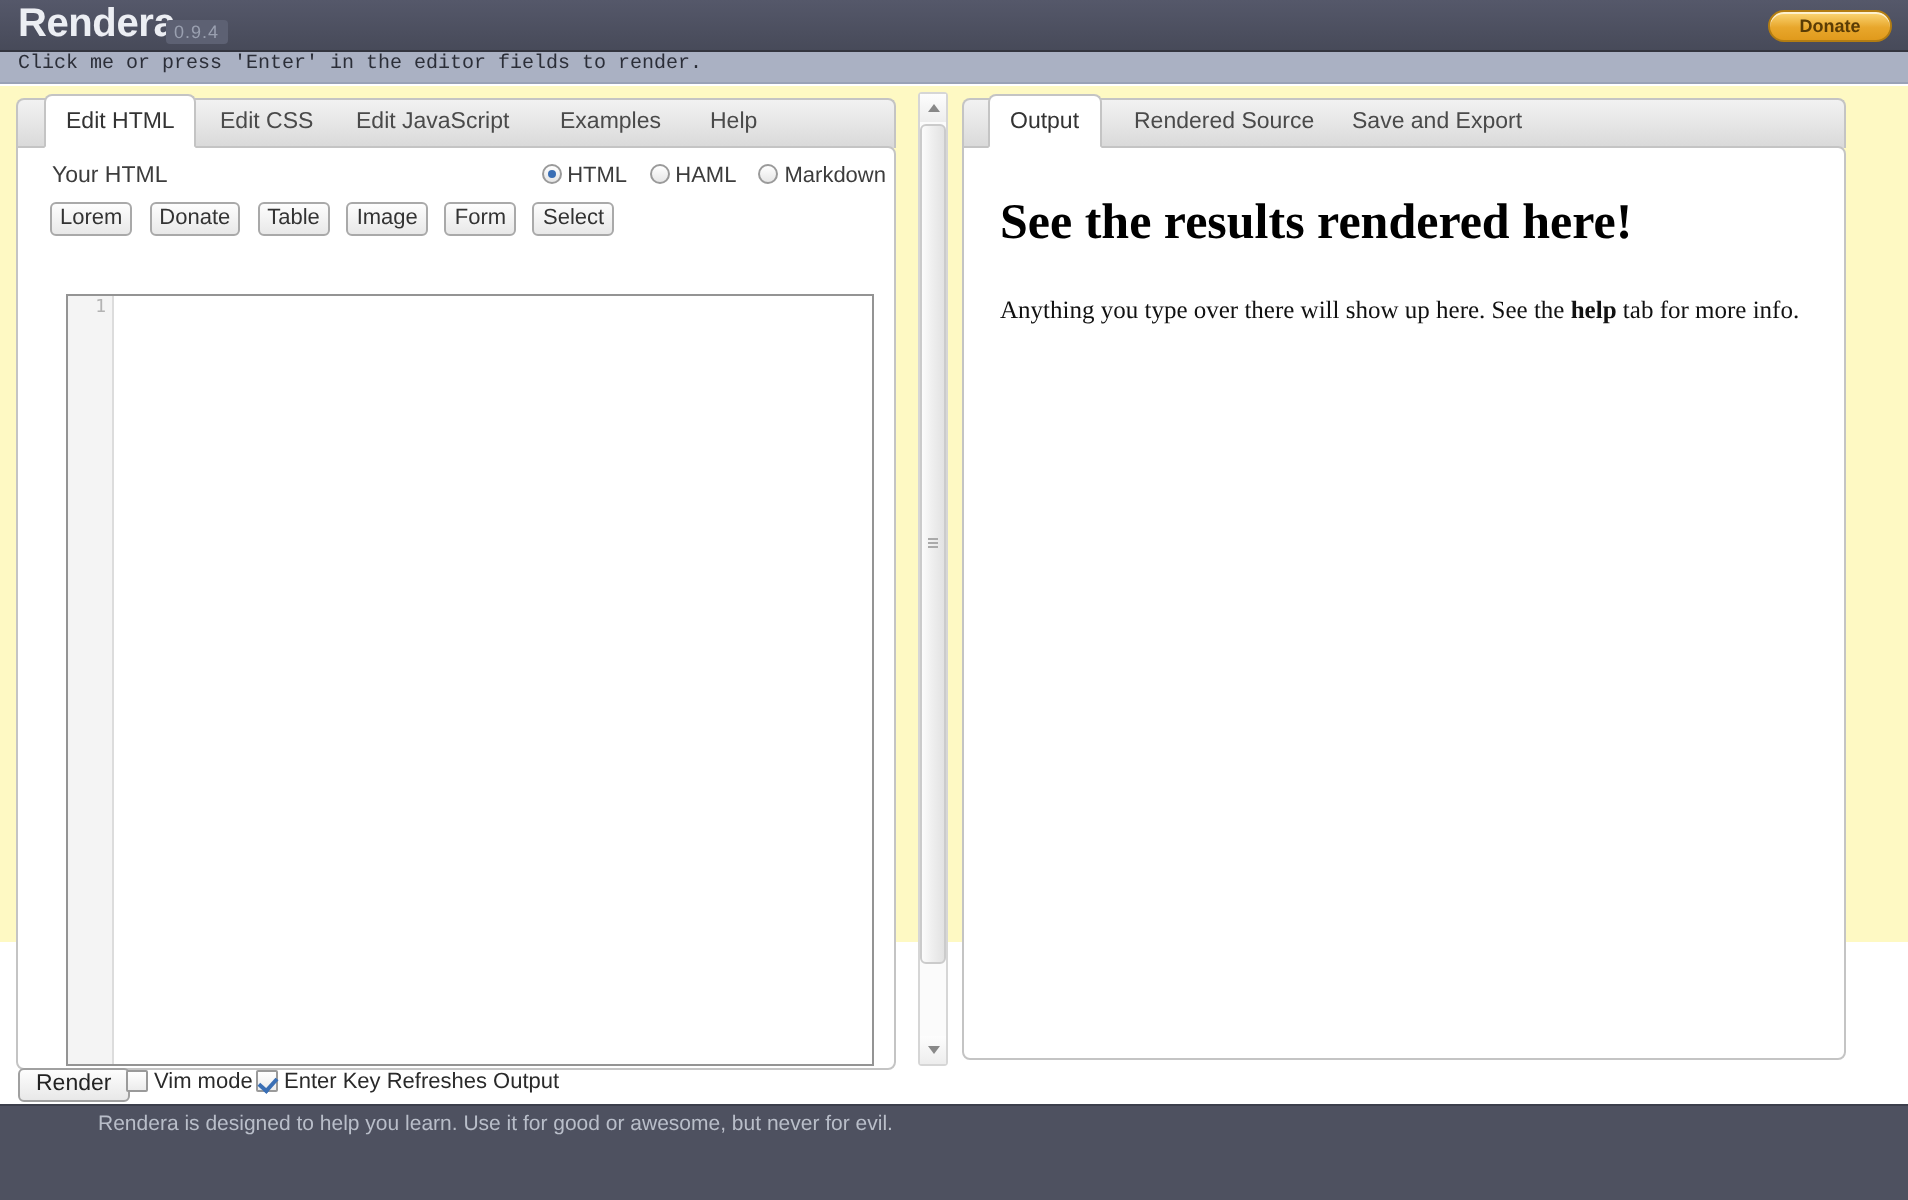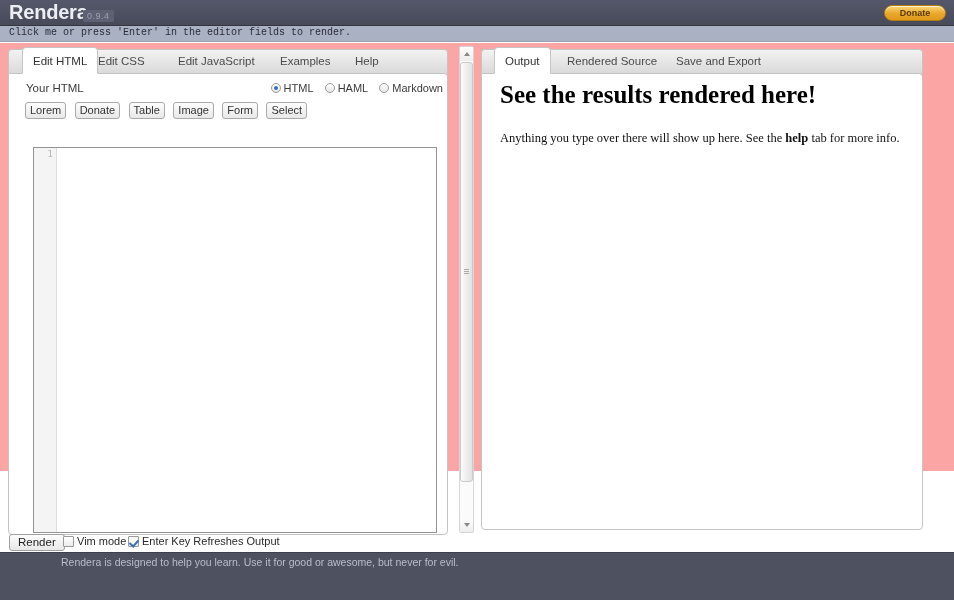--- a/index.html
+++ b/index.html
@@ -57,21 +57,21 @@
   }
   #subheader-text {
     position: absolute; left: 9px; top: 1px;
     font-size: 10px; color: #2b2e38;
   }
 
   
   #main {
     position: absolute; left: 0; top: 43px;
     width: 954px; height: 428px;
-    background: #fca5a5;
+    background: #fef9c3;
   }
 
   .panel { position: absolute; top: 0; }
   #left-panel  { left: 8px;   width: 458px; height: 492px; }
   #right-panel { left: 481px; width: 460px; height: 487px; }
 
   
   .tabstrip {
     position: absolute; left: 0; top: 5px;
     height: 26px;
@@ -192,21 +192,21 @@
     font-size: 11px;
     color: #222;
     outline: none;
     padding: 1px 2px;
   }
 
   
   #output-area {
     position: absolute; left: 0; top: 0;
     width: 442px; height: 455px;
-    padding: 2px 18px;
+    padding: 19px 18px;
     font-family: "Liberation Serif", serif;
     overflow: hidden;
   }
   #output-heading {
     font-size: 25px;
     font-weight: bold;
     color: #000;
     margin: 4px 0 0 0;
     line-height: 1.2;
   }
@@ -306,21 +306,21 @@
   }
 
   
   #footer {
     position: absolute; left: 0; top: 552px;
     width: 954px; height: 48px;
     background: #4e5160;
     border-top: 1px solid #3c3f4c;
   }
   #footer-tagline {
-    position: absolute; left: 17px; top: 3px;
+    position: absolute; left: 5px; top: 3px;
     font-size: 10.5px;
     color: #b9bec9;
     padding-left: 44px;
   }
   #footer-credit {
     position: absolute; left: 9px; top: 31px;
     font-size: 10.5px;
     color: #c6cad3;
   }
   #footer-credit a {
@@ -341,21 +341,21 @@
 <div id="subheader">
   <div id="subheader-text">Click me or press 'Enter' in the editor fields to render.</div>
 </div>
 
 <div id="main">
 
   <div id="left-panel" class="panel">
     <div class="tabstrip">
       <div class="tabstrip-bg"></div>
       <div class="tab active" style="left:14px;">Edit HTML</div>
-      <div class="tab" style="left:80px;">Edit CSS</div>
+      <div class="tab" style="left:92px;">Edit CSS</div>
       <div class="tab" style="left:160px;">Edit JavaScript</div>
       <div class="tab" style="left:262px;">Examples</div>
       <div class="tab" style="left:337px;">Help</div>
     </div>
 
     <div class="panel-body">
       <div id="your-html-label">Your HTML</div>
 
       <div id="format-radios">
         <span class="radio-wrap">

